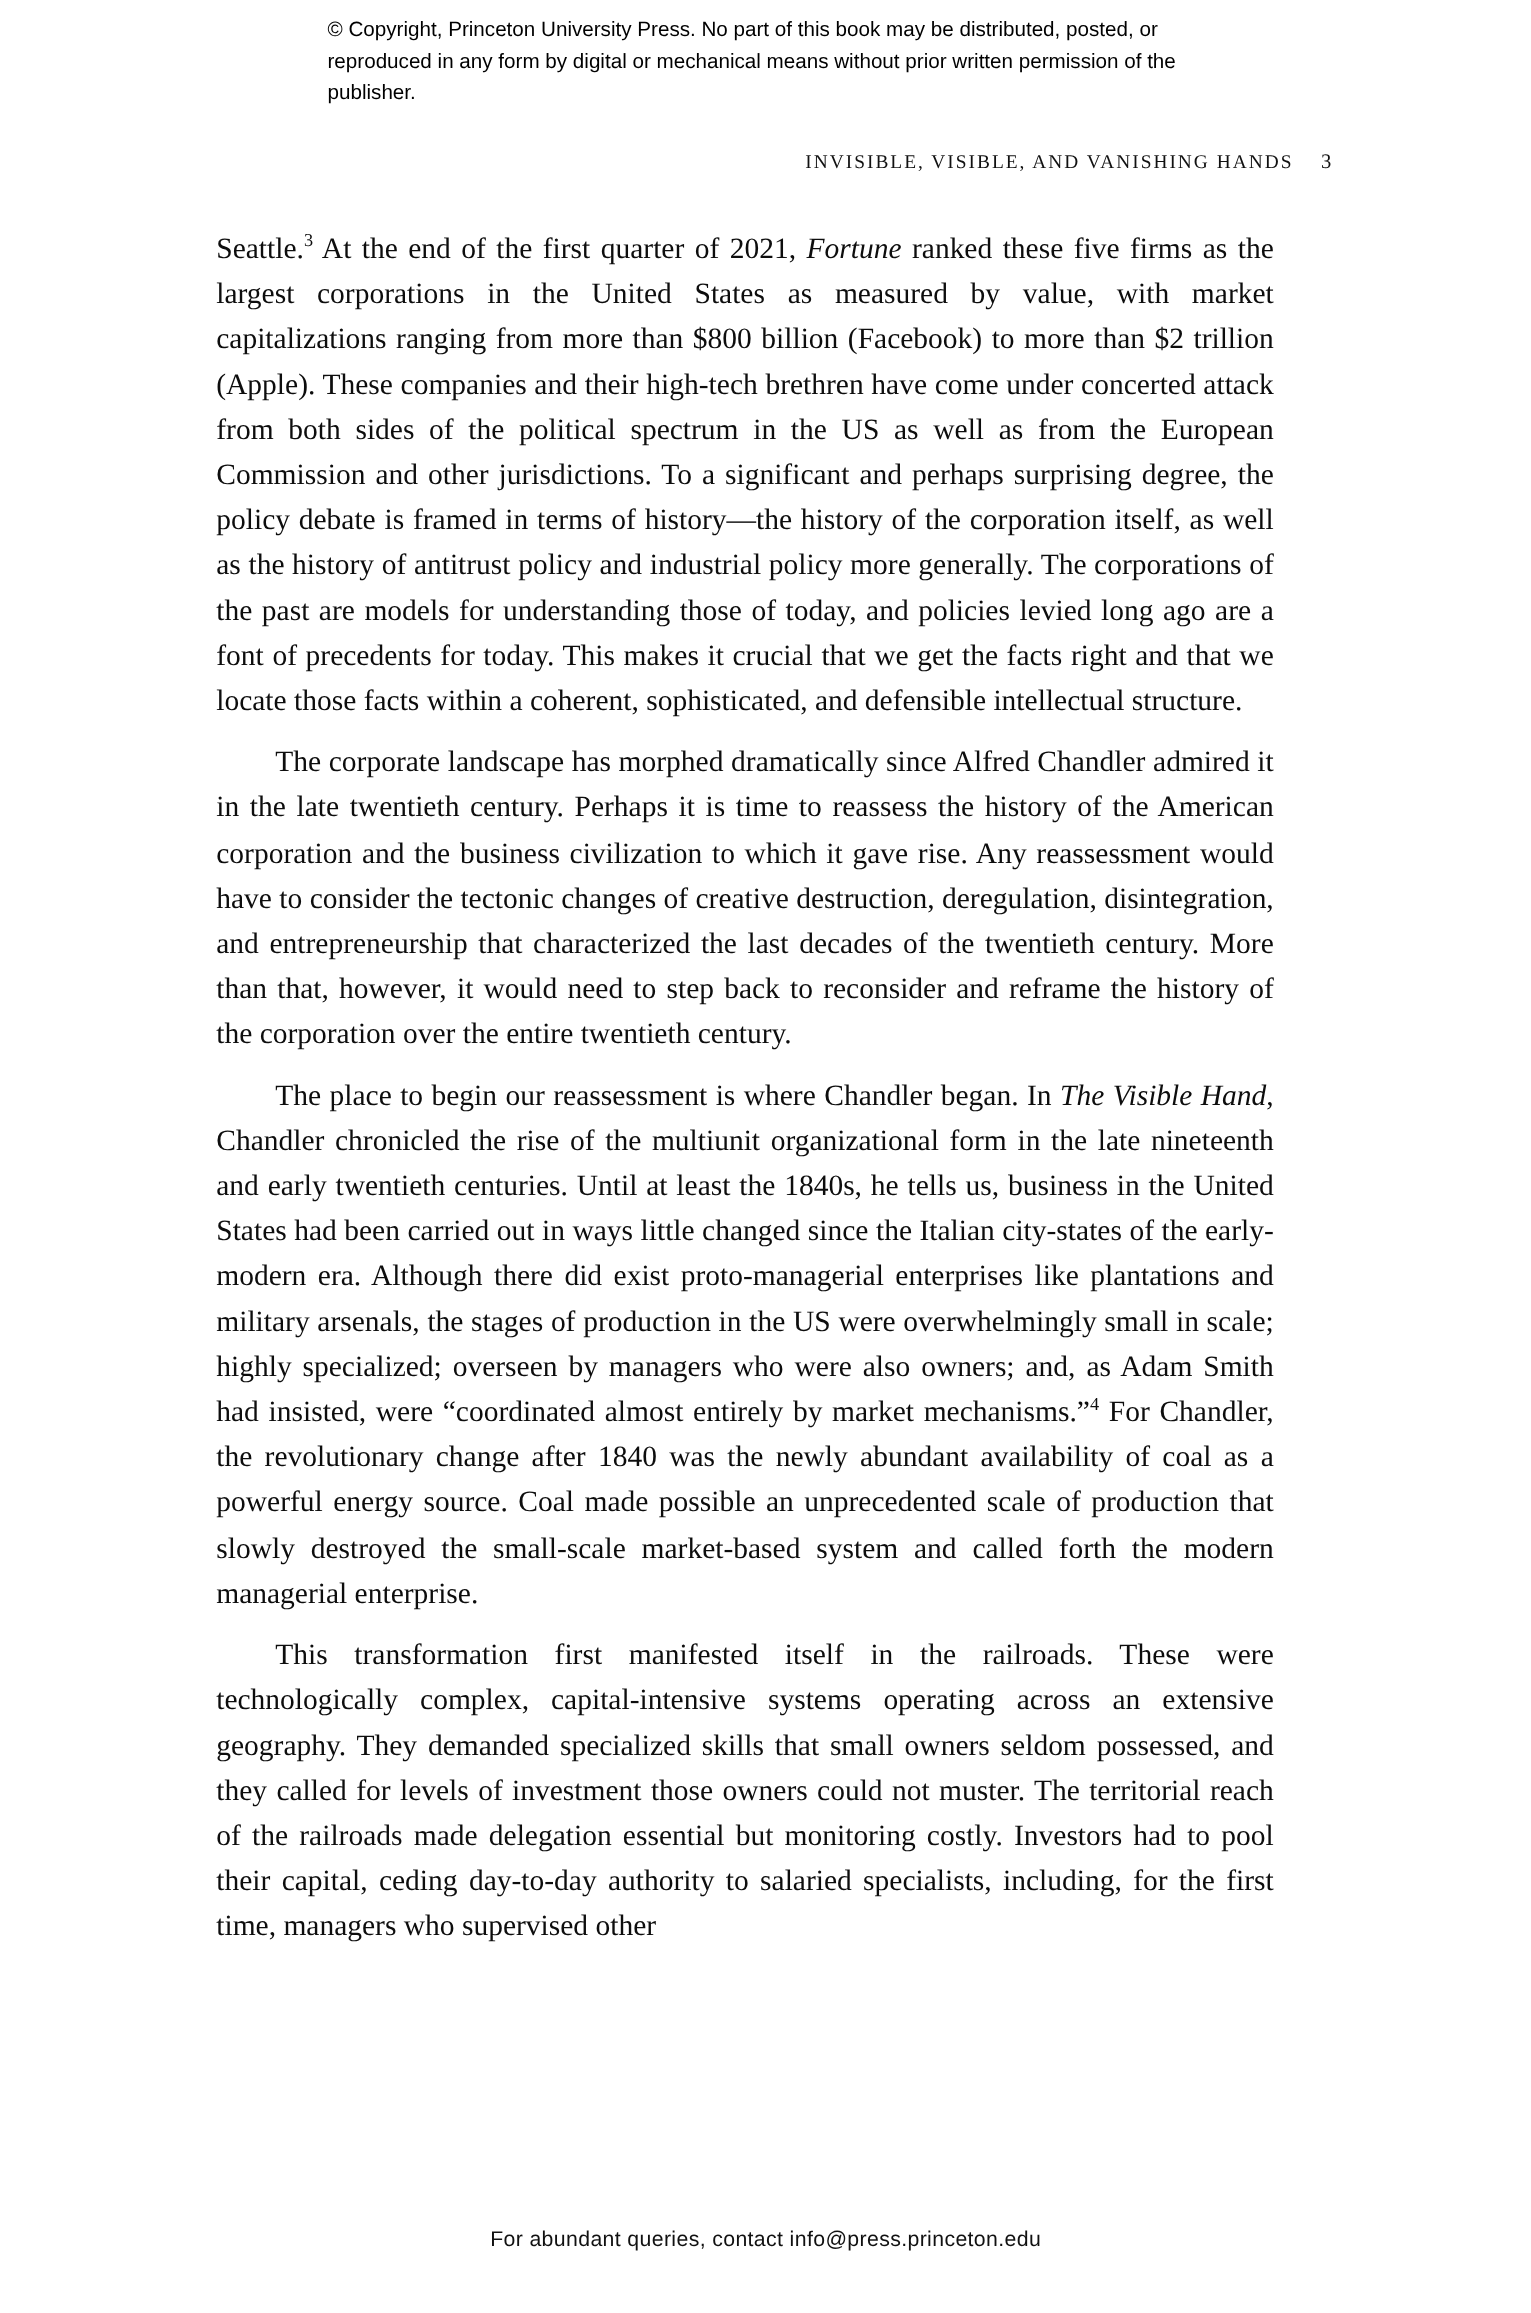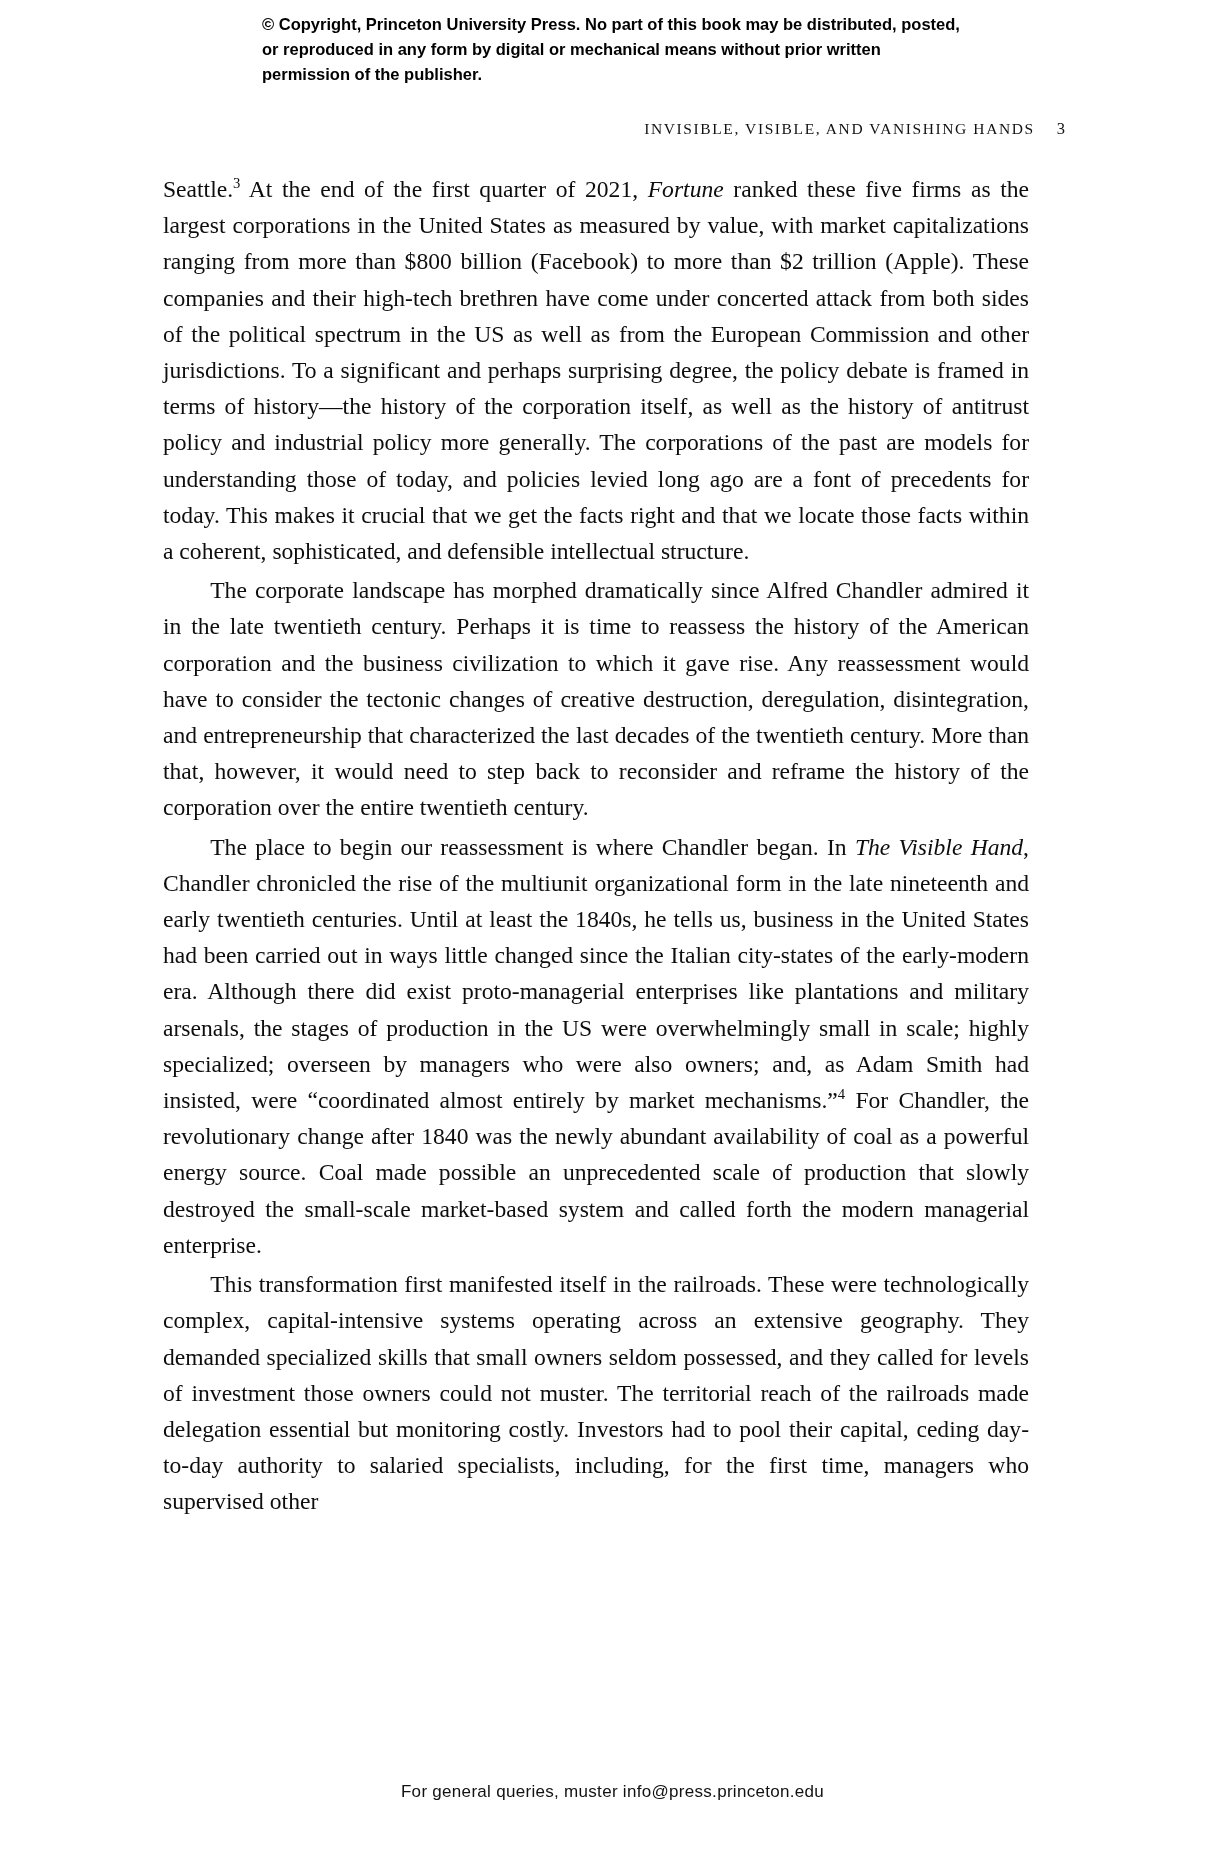--- a/index.html
+++ b/index.html
@@ -21,21 +21,20 @@
   .copyright-notice {
     position: absolute;
     top: 12px;
     left: 262px;
     width: 700px;
     font-family: "Liberation Sans", sans-serif;
     font-size: 16.5px;
     line-height: 1.5;
     color: #000;
     text-align: left;
-    font-weight: bold;
   }
   .running-head {
     position: absolute;
     top: 119px;
     left: 160px;
     width: 905px;
     text-align: right;
     font-family: "Liberation Serif", serif;
     font-size: 15.5px;
     letter-spacing: 1.6px;
@@ -51,21 +50,21 @@
     top: 168px;
     left: 160px;
     width: 872px;
     font-size: 23.6px;
     line-height: 36.2px;
     text-align: justify;
     text-justify: inter-word;
     color: #0d0d0d;
   }
   .body-text p {
-    margin: 3px;
+    margin: 13px;
   }
   .body-text p + p {
     text-indent: 2.0em;
   }
   .body-text p:last-child {
     
   }
   i, em {
     font-style: italic;
   }
@@ -101,15 +100,15 @@
     <p>
       <span>Seattle.<sup>3</sup> At the end of the first quarter of 2021, </span><i>Fortune</i><span> ranked these five firms as the largest corporations in the United States as measured by value, with market capitalizations ranging from more than $800 billion (Facebook) to more than $2 trillion (Apple). These companies and their high-tech brethren have come under concerted attack from both sides of the political spectrum in the US as well as from the European Commission and other jurisdictions. To a significant and perhaps surprising degree, the policy debate is framed in terms of history—the history of the corporation itself, as well as the history of antitrust policy and industrial policy more generally. The corporations of the past are models for understanding those of today, and policies levied long ago are a font of precedents for today. This makes it crucial that we get the facts right and that we locate those facts within a coherent, sophisticated, and defensible intellectual structure.</span>
     </p>
     <p>The corporate landscape has morphed dramatically since Alfred Chandler admired it in the late twentieth century. Perhaps it is time to reassess the history of the American corporation and the business civilization to which it gave rise. Any reassessment would have to consider the tectonic changes of creative destruction, deregulation, disintegration, and entrepreneurship that characterized the last decades of the twentieth century. More than that, however, it would need to step back to reconsider and reframe the history of the corporation over the entire twentieth century.</p>
     <p>
       <span>The place to begin our reassessment is where Chandler began. In </span><i>The Visible Hand</i><span>, Chandler chronicled the rise of the multiunit organizational form in the late nineteenth and early twentieth centuries. Until at least the 1840s, he tells us, business in the United States had been carried out in ways little changed since the Italian city-states of the early-modern era. Although there did exist proto-managerial enterprises like plantations and military arsenals, the stages of production in the US were overwhelmingly small in scale; highly specialized; overseen by managers who were also owners; and, as Adam Smith had insisted, were “coordinated almost entirely by market mechanisms.”<sup>4</sup> For Chandler, the revolutionary change after 1840 was the newly abundant availability of coal as a powerful energy source. Coal made possible an unprecedented scale of production that slowly destroyed the small-scale market-based system and called forth the modern managerial enterprise.</span>
     </p>
     <p>This transformation first manifested itself in the railroads. These were technologically complex, capital-intensive systems operating across an extensive geography. They demanded specialized skills that small owners seldom possessed, and they called for levels of investment those owners could not muster. The territorial reach of the railroads made delegation essential but monitoring costly. Investors had to pool their capital, ceding day-to-day authority to salaried specialists, including, for the first time, managers who supervised other</p>
   </div>
 
-  <div class="footer-note">For general queries, muster info@press.princeton.edu</div>
+  <div class="footer-note">For abundant queries, contact info@press.princeton.edu</div>
 
 </div>
 
 </body></html>

